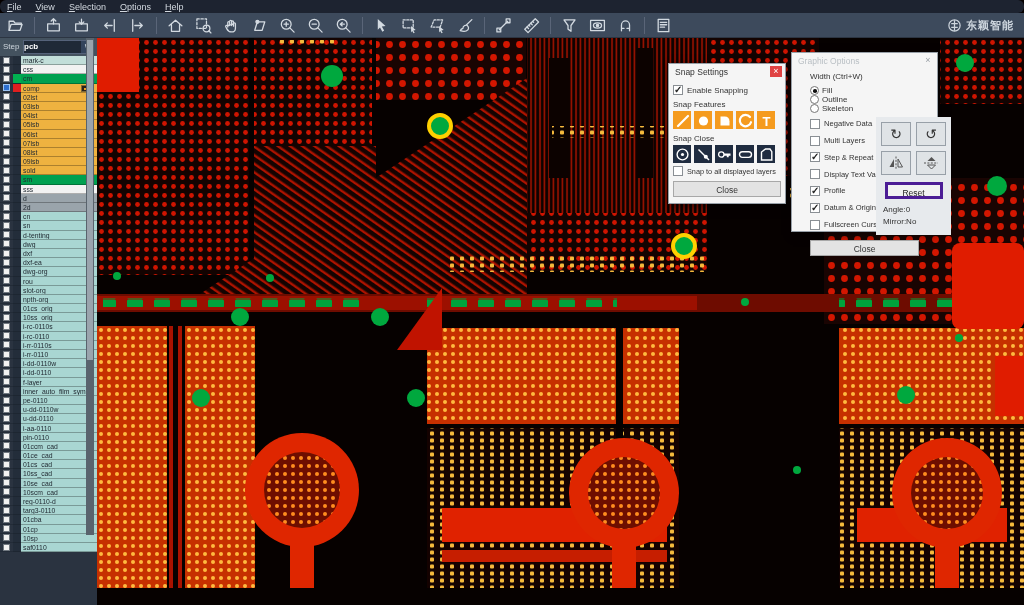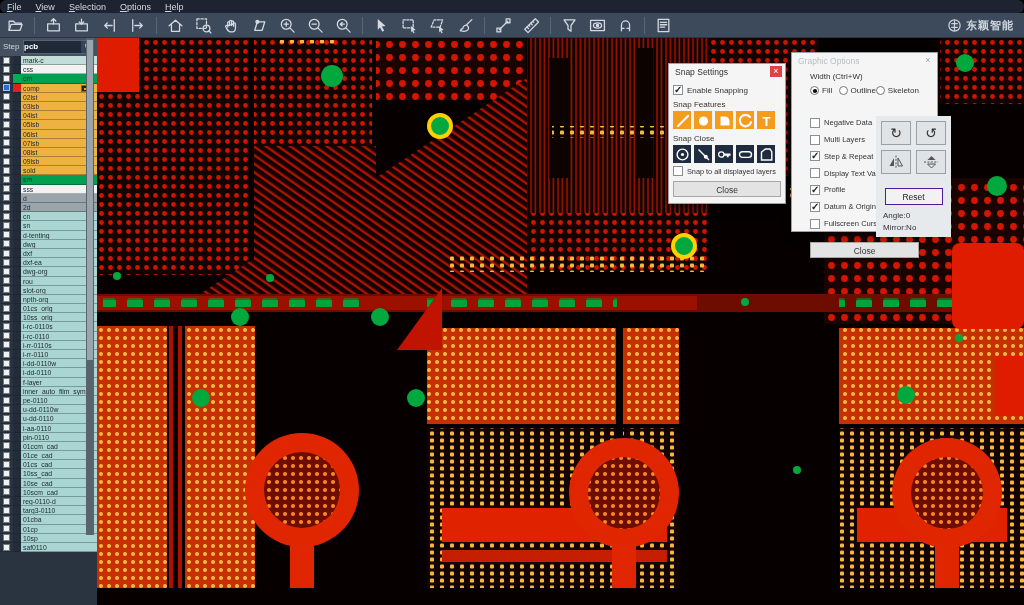--- a/index.html
+++ b/index.html
@@ -71,33 +71,33 @@
   .s-feat{width:18px;height:18px;background:#f59b1e;display:flex;align-items:center;justify-content:center;}
   .s-mode{width:18px;height:18px;background:#1f2c40;display:flex;align-items:center;justify-content:center;}
   .s-feat svg,.s-mode svg{width:17px;height:17px;display:block;}
   .s-all span:last-child{font-size:7.3px;}
   .snap .dlg-btn{margin-top:5px;}
 
   
   .graphic{left:791px;top:52px;width:147px;height:180px;}
   .g-body{padding:1px 18px;}
   .g-width{margin:3px 0 5px;}
-  .g-radios{display:flex;gap:0;margin-bottom:21px;}
+  .g-radios{display:flex;gap:0;margin-bottom:4px;flex-direction:column;}
   .g-rad{display:flex;align-items:center;gap:3px;flex:1;}
   .rad{width:9px;height:9px;border:1px solid #777;border-radius:50%;background:#fff;position:relative;flex:none;}
   .rad.checked::after{content:"";position:absolute;left:2px;top:2px;width:3.5px;height:3.5px;border-radius:50%;background:#111;}
   .g-main{display:flex;gap:4px;}
   .g-checks{width:62px;}
   .g-checks .chk-row{height:13.5px;margin:0 0 3.3px;}
   .g-checks .chk-row span:last-child{white-space:nowrap;font-size:7.6px;}
   .g-panel{flex:1;background:#e7eaed;padding:5px 5px 3px;}
   .g-grid{display:grid;grid-template-columns:30px 30px;gap:5px;justify-content:center;}
   .g-tbtn{width:30px;height:24px;background:#dfe3e6;border:1px solid #98a0a8;display:flex;align-items:center;justify-content:center;font-size:14px;color:#333;}
   .g-tbtn svg{width:16px;height:14px;display:block;}
-  .g-reset{display:block;width:58px;height:17px;margin:14px auto 5px;background:#f2f2f2;border:1px solid #4c1d95;font-size:8.5px;text-align:center;line-height:15px;color:#222;}
+  .g-reset{display:block;width:58px;height:17px;margin:7px auto 5px;background:#f2f2f2;border:3px solid #4c1d95;font-size:8.5px;text-align:center;line-height:15px;color:#222;}
   .g-ang{font-size:8px;line-height:12px;padding-left:2px;}
   .graphic .dlg-btn{margin-top:5px;}
 </style>
 </head>
 <body>
 
 <div class="app">
 
   <div class="menubar">
       <span class="menu-item">File</span>

